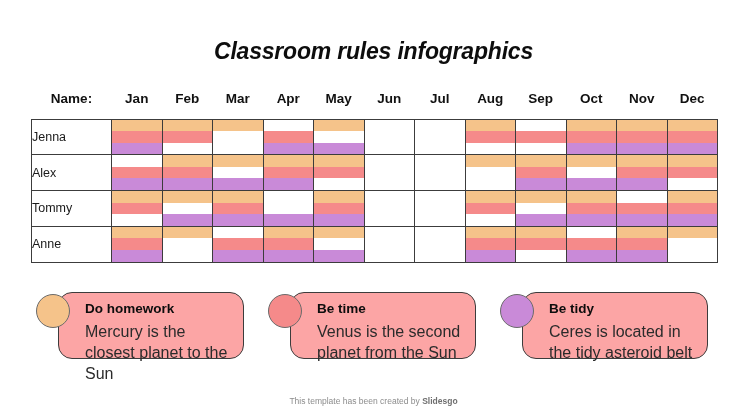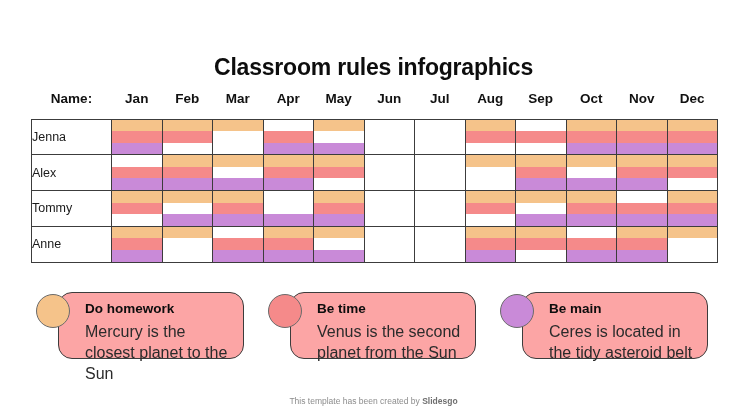--- a/index.html
+++ b/index.html
@@ -17,22 +17,23 @@
   }
 
   
   .title {
     text-align: center;
     font-size: 23px;
     font-weight: bold;
     color: #0d0d0d;
     letter-spacing: -0.2px;
     margin: 0;
-    padding-top: 56px;
+    padding-top: 40px;
     line-height: 1;
+    font-style: italic;
   }
 
   
   .table-wrap {
     position: absolute;
     left: 31px;
     top: 92px;
     width: 686px;
   }
 
@@ -373,21 +374,21 @@
     </div>
     <div class="legend-item">
       <div class="legend-card">
         <div class="legend-title">Be time</div>
         <div class="legend-desc">Venus is the second planet from the Sun</div>
       </div>
       <div class="legend-dot" style="background: rgb(245, 138, 138);"></div>
     </div>
     <div class="legend-item">
       <div class="legend-card">
-        <div class="legend-title">Be main</div>
+        <div class="legend-title">Be tidy</div>
         <div class="legend-desc">Ceres is located in the tidy asteroid belt</div>
       </div>
       <div class="legend-dot" style="background: rgb(201, 138, 216);"></div>
     </div>
   </div>
 
 <div class="footer">
   <span>This template has been created by </span><b>Slidesgo</b>
 </div>
 

